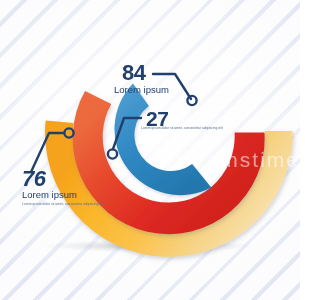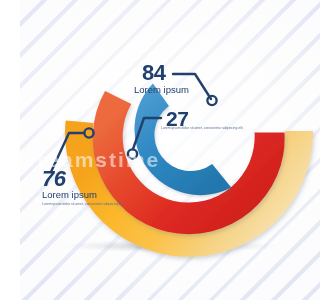--- a/index.html
+++ b/index.html
@@ -8,21 +8,20 @@
     padding: 0;
     background: #ffffff;
   }
   #stage {
     position: relative;
     width: 300px;
     height: 300px;
     overflow: hidden;
     font-family: "Liberation Sans", sans-serif;
     background: #fcfcfe;
-    margin-left: 20px;
   }
   #bg-stripes {
     position: absolute;
     inset: 0;
     background-image: repeating-linear-gradient(
       -45deg,
       rgba(226,231,243,0.0) 0px,
       rgba(226,231,243,0.0) 9px,
       rgba(221,227,241,0.85) 9px,
       rgba(221,227,241,0.85) 13px,
@@ -72,23 +71,23 @@
     position: absolute;
     left: 0;
     top: 0;
     width: 300px;
     height: 300px;
     pointer-events: none;
   }
   .wm-text {
     position: absolute;
     width: 300px;
-    text-align: left;
+    text-align: right;
     color: rgba(255,255,255,0.55);
-    font-weight: bold;
+    font-weight: normal;
     letter-spacing: 2px;
   }
 </style>
 </head>
 <body>
 
 <div id="stage">
 
   <div id="bg-stripes"></div>
   <div id="bg-wash"></div>

